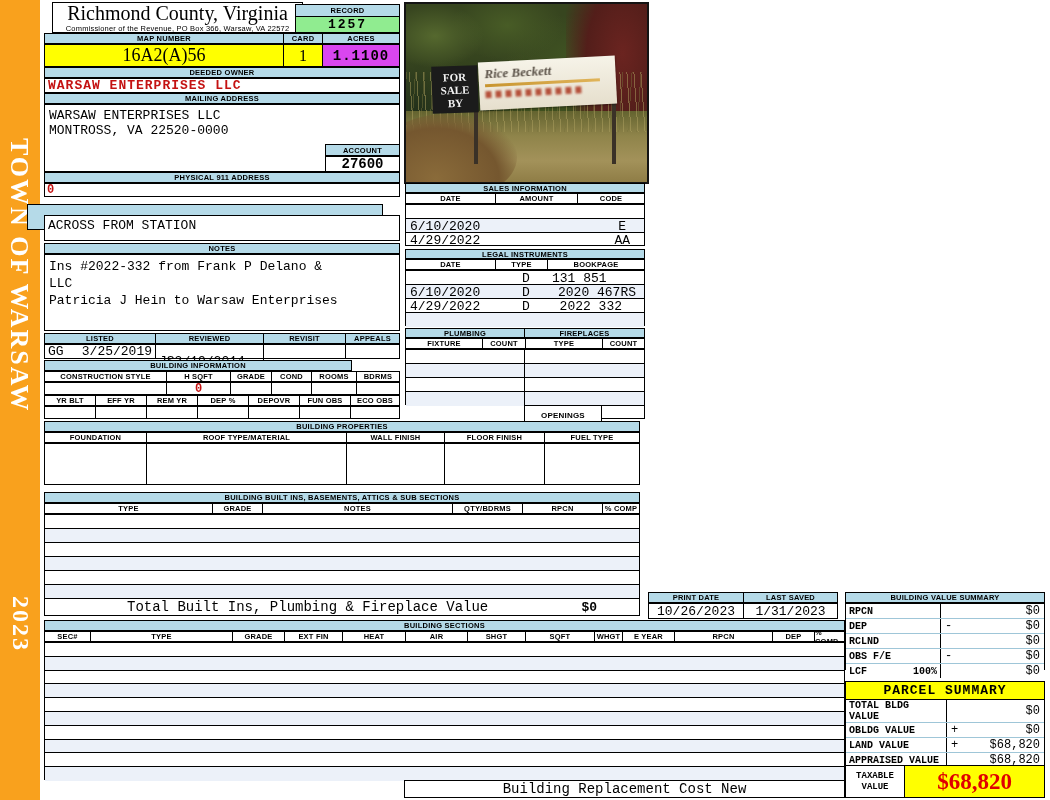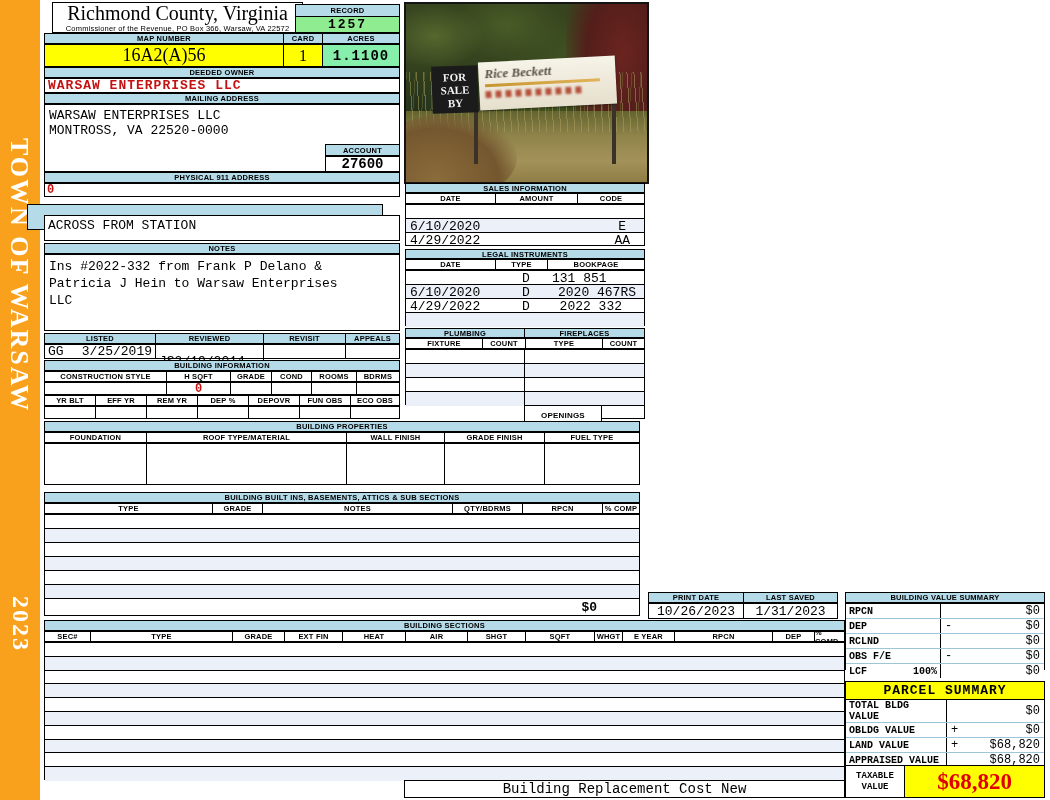--- a/index.html
+++ b/index.html
@@ -91,43 +91,43 @@
   <div class="commish">Commissioner of the Revenue, PO Box 366, Warsaw, VA 22572</div>
 </div>
 <div class="bar" style="left:295px;top:4px;width:105px;height:13px">RECORD</div>
 <div class="vbox" style="left:295px;top:17px;width:105px;height:16px;background:#90EC90;border-top:none;display:flex;align-items:center;justify-content:center;font:bold 13px 'Liberation Mono',monospace;letter-spacing:2px">1257</div>
 
 <div class="bar" style="left:44px;top:33px;width:240px;height:11px">MAP NUMBER</div>
 <div class="bar" style="left:283px;top:33px;width:40px;height:11px">CARD</div>
 <div class="bar" style="left:322px;top:33px;width:78px;height:11px">ACRES</div>
 <div class="vbox" style="left:44px;top:44px;width:240px;height:23px;background:#FFFF00;display:flex;align-items:center;justify-content:center;font:18px 'Liberation Serif',serif">16A2(A)56</div>
 <div class="vbox" style="left:283px;top:44px;width:40px;height:23px;background:#FFFF00;display:flex;align-items:center;justify-content:center;font:16px 'Liberation Serif',serif">1</div>
-<div class="vbox" style="left:322px;top:44px;width:78px;height:23px;background:#86efac;display:flex;align-items:center;justify-content:center;font:bold 14px 'Liberation Mono',monospace;letter-spacing:1px">1.1100</div>
+<div class="vbox" style="left:322px;top:44px;width:78px;height:23px;background:#d946ef;display:flex;align-items:center;justify-content:center;font:bold 14px 'Liberation Mono',monospace;letter-spacing:1px">1.1100</div>
 
 <div class="bar" style="left:44px;top:67px;width:356px;height:11px">DEEDED OWNER</div>
 <div class="vbox left red" style="left:44px;top:78px;width:356px;height:15px;display:flex;align-items:center;font:bold 13px 'Liberation Mono',monospace;letter-spacing:1px;padding-left:3px">WARSAW ENTERPRISES LLC</div>
 <div class="bar" style="left:44px;top:93px;width:356px;height:11px">MAILING ADDRESS</div>
 <div class="vbox" style="left:44px;top:104px;width:356px;height:68px;font:13px 'Liberation Mono',monospace;line-height:15px;padding:3px 4px">
   <div>WARSAW ENTERPRISES LLC</div>
   <div></div>
   <div>MONTROSS, VA 22520-0000</div>
 </div>
 <div class="bar" style="left:325px;top:144px;width:75px;height:12px">ACCOUNT</div>
 <div class="vbox" style="left:325px;top:156px;width:75px;height:16px;display:flex;align-items:center;justify-content:center;font:bold 14px 'Liberation Mono',monospace">27600</div>
 
 <div class="bar" style="left:44px;top:172px;width:356px;height:11px">PHYSICAL 911 ADDRESS</div>
 <div class="vbox left red" style="left:44px;top:183px;width:356px;height:14px;display:flex;align-items:center;font:bold 12px 'Liberation Mono',monospace;padding-left:2px">0</div>
 
 <div class="bar" style="left:27px;top:204px;width:356px;height:26px">LEGAL DESCRIPTION</div>
 <div class="vbox left" style="left:44px;top:215px;width:356px;height:26px;display:flex;align-items:flex-start;font:13px 'Liberation Mono',monospace;padding:2px 3px">ACROSS FROM STATION</div>
 <div class="bar" style="left:44px;top:243px;width:356px;height:11px">NOTES</div>
 <div class="vbox" style="left:44px;top:254px;width:356px;height:77px;font:13px 'Liberation Mono',monospace;line-height:17px;padding:3px 4px">
   <div>Ins #2022-332 from Frank P Delano &amp;</div>
+  <div>LLC</div>
   <div>Patricia J Hein to Warsaw Enterprises</div>
-  <div>LLC</div>
 </div>
 
 <div class="row" style="left:44px;top:333px;width:356px;height:11px">
   <div class="hcell" style="width:111px;background:#B5DAE8">LISTED</div>
   <div class="hcell" style="width:108px;background:#B5DAE8">REVIEWED</div>
   <div class="hcell" style="width:82px;background:#B5DAE8">REVISIT</div>
   <div class="hcell" style="flex:1;background:#B5DAE8">APPEALS</div>
 </div>
 <div class="row" style="left:44px;top:344px;width:356px;height:15px;font:13px 'Liberation Mono',monospace">
   <div style="width:111px;justify-content:space-between;padding:0 3px">
@@ -135,21 +135,21 @@
     <span>3/25/2019</span>
   </div>
   <div style="width:108px;justify-content:flex-start;padding:16px 3px">
     <span>JS</span>
     <span>3/19/2014</span>
   </div>
   <div style="width:82px"></div>
   <div style="flex:1"></div>
 </div>
 
-<div class="bar" style="left:44px;top:360px;width:356px;height:11px">BUILDING INFORMATION</div>
+<div class="bar" style="left:44px;top:360px;width:308px;height:11px">BUILDING INFORMATION</div>
 <div class="row" style="left:44px;top:371px;width:356px;height:11px">
   <div class="hcell" style="width:122px">CONSTRUCTION STYLE</div>
   <div class="hcell" style="width:64px">H SQFT</div>
   <div class="hcell" style="width:41px">GRADE</div>
   <div class="hcell" style="width:40px">COND</div>
   <div class="hcell" style="width:45px">ROOMS</div>
   <div class="hcell" style="flex:1">BDRMS</div>
 </div>
 <div class="row" style="left:44px;top:382px;width:356px;height:13px;font:bold 12px 'Liberation Mono',monospace">
   <div style="width:122px"></div>
@@ -267,21 +267,21 @@
 </div>
 <div class="abs" style="left:524px;top:349px;width:1px;height:70px;background:#000"></div>
 <div class="vbox hcell" style="left:524px;top:405px;width:78px;height:20px;display:flex;align-items:center;justify-content:center;font:bold 8px 'Liberation Sans',sans-serif">OPENINGS</div>
 <div class="vbox" style="left:601px;top:405px;width:44px;height:14px"></div>
 
 <div class="bar" style="left:44px;top:421px;width:596px;height:11px">BUILDING PROPERTIES</div>
 <div class="row" style="left:44px;top:432px;width:596px;height:11px">
   <div class="hcell" style="width:102px">FOUNDATION</div>
   <div class="hcell" style="width:200px">ROOF TYPE/MATERIAL</div>
   <div class="hcell" style="width:98px">WALL FINISH</div>
-  <div class="hcell" style="width:100px">GRADE FINISH</div>
+  <div class="hcell" style="width:100px">FLOOR FINISH</div>
   <div class="hcell" style="flex:1">FUEL TYPE</div>
 </div>
 <div class="row" style="left:44px;top:443px;width:596px;height:42px">
   <div style="width:102px"></div>
     <div style="width:200px"></div>
     <div style="width:98px"></div>
   <div style="width:100px"></div>
     <div style="flex:1"></div>
 </div>
 
@@ -296,20 +296,21 @@
 </div>
 <div class="stripes" style="left:44px;top:514px;width:596px;height:84px">
   <div class="r"></div>
     <div class="r"></div>
     <div class="r"></div>
   <div class="r"></div>
     <div class="r"></div>
     <div class="r"></div>
 </div>
 <div class="vbox" style="left:44px;top:598px;width:596px;height:18px;display:flex;align-items:center">
+  <span style="font:14px 'Liberation Mono',monospace;margin-left:82px">Total Built Ins, Plumbing &amp; Fireplace Value</span>
   <span style="font:bold 13px 'Liberation Mono',monospace;margin-left:auto;margin-right:42px">$0</span>
 </div>
 
 <div class="row" style="left:648px;top:592px;width:190px;height:11px">
   <div class="hcell" style="width:95px;background:#B5DAE8">PRINT DATE</div>
   <div class="hcell" style="flex:1;background:#B5DAE8">LAST SAVED</div>
 </div>
 <div class="row" style="left:648px;top:603px;width:190px;height:16px;font:13px 'Liberation Mono',monospace">
   <div style="width:95px">10/26/2023</div>
   <div style="flex:1">1/31/2023</div>

